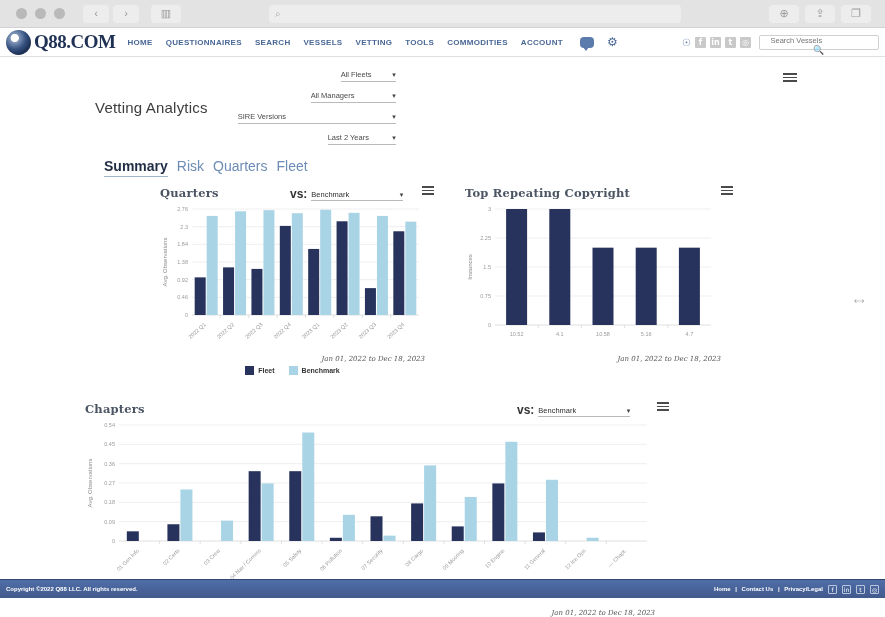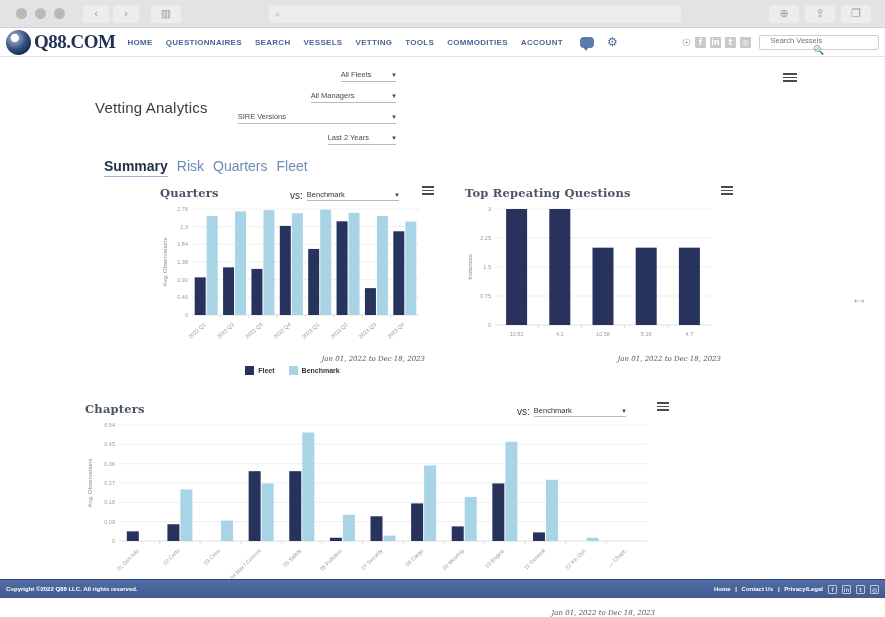--- a/index.html
+++ b/index.html
@@ -124,21 +124,21 @@
 
   
   .charts-row { display: flex; padding-left: 160px; margin-top: 6px; gap: 40px; }
   .card { position: relative; }
   .card-head { display: flex; align-items: center; position: relative; height: 20px; }
   .card-title {
     font-family: "DejaVu Serif", serif; font-weight: bold;
     font-size: 11.5px; color: #4b5563; letter-spacing: 0.2px;
   }
   .vs-group { display: flex; align-items: flex-end; gap: 4px; position: absolute; }
-  .vs-label { font-size: 10px; font-weight: normal; color: #333; }
+  .vs-label { font-size: 12px; font-weight: bold; color: #333; }
   .vs-select {
     border-bottom: 1px solid #b9b9b9; width: 92px; height: 12px;
     display: flex; align-items: center; justify-content: space-between;
     font-size: 7.5px; color: #2f2f2f;
   }
   .burger {
     width: 12px; display: flex; flex-direction: column; gap: 2px; cursor: pointer;
     position: absolute;
   }
   .burger span { height: 1.6px; background: #4a4a4a; display: block; }
@@ -360,21 +360,21 @@
         </div>
         <div class="legend-item">
           <span class="swatch sw-bench"></span>
           <span class="legend-txt">Benchmark</span>
         </div>
       </div>
     </div>
 
     <div class="card">
       <div class="card-head">
-        <div class="card-title">Top Repeating Questions</div>
+        <div class="card-title">Top Repeating Copyright</div>
         <div class="burger" style="right:-12px; top:3px;">
           <span></span>
             <span></span>
             <span></span>
         </div>
       </div>
       <div class="plot">
         <svg id="svg-repeating" width="256" height="150">
             <line x1="30" x2="246" y1="122" y2="122" class="axis-line"></line>
             <text x="26" y="124" text-anchor="end" class="tick-txt">0</text>

